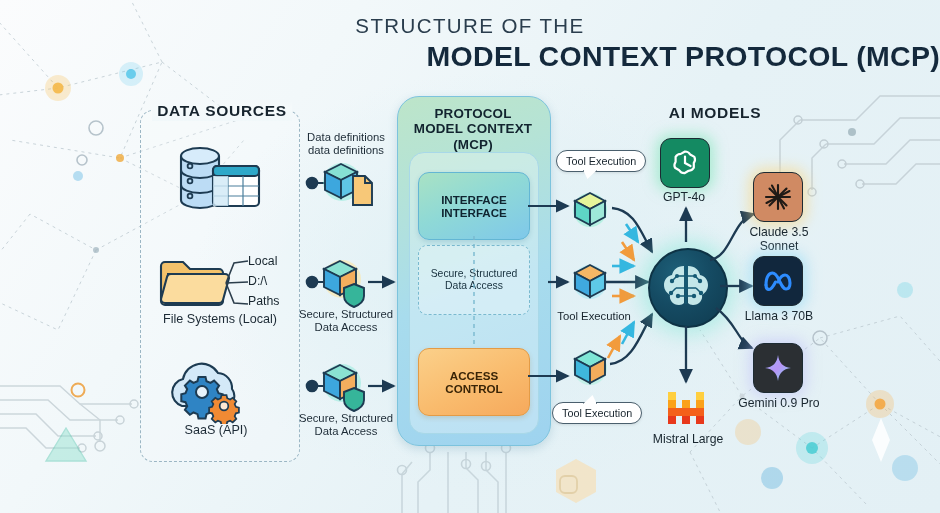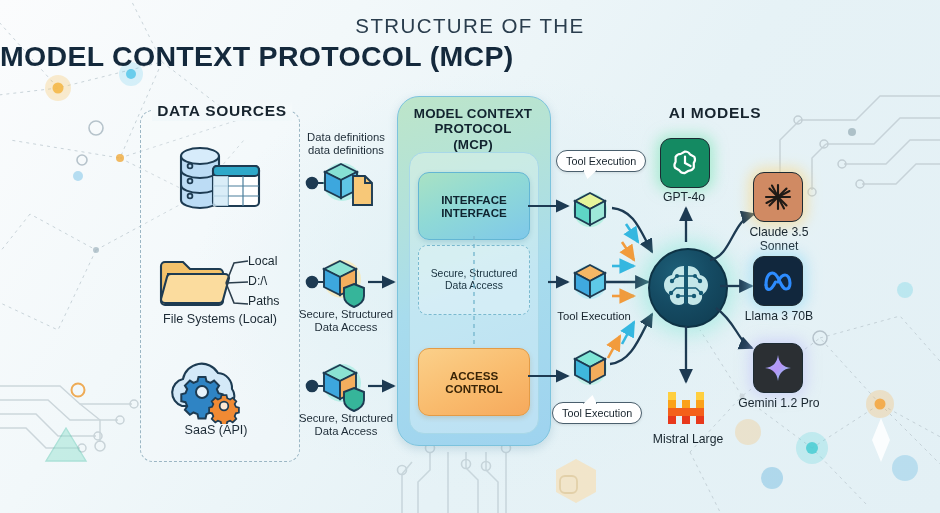--- a/index.html
+++ b/index.html
@@ -12,21 +12,21 @@
     background:
       radial-gradient(ellipse 420px 300px at 52% 55%, #dff0f5 0%, rgba(223,240,245,0) 70%),
       linear-gradient(125deg,#fbfcfd 0%,#f2f8fa 28%,#e6f2f6 60%,#e3f0f5 100%);
   }
   .abs{position:absolute;}
   .bg{position:absolute;inset:0;pointer-events:none;}
 
   
   #t1{left:0;right:0;top:14px;text-align:center;font-size:20.5px;letter-spacing:1.4px;
       color:#2a3d4d;font-weight:400;}
-  #t2{left:0;right:0;top:40px;text-align:left;font-size:28.5px;letter-spacing:.3px;
+  #t2{left:0;right:0;top:40px;text-align:right;font-size:28.5px;letter-spacing:.3px;
       color:#14293c;font-weight:bold;}
 
   .sect-title{font-size:15.5px;font-weight:bold;color:#17242e;letter-spacing:.7px;}
 
   
   #ds-box{left:140px;top:110px;width:158px;height:350px;border:1.6px dashed #9bb6c4;
      border-radius:13px;background:rgba(255,255,255,.18);}
   #ds-title{left:152px;top:101px;width:136px;text-align:center;background:
       linear-gradient(180deg,rgba(247,251,252,0) 0%,#f5fafb 38%,#f1f8fa 100%);padding:1px 2px;}
 
@@ -319,22 +319,22 @@
       </defs>
     <g stroke="#1d3a52" stroke-width="2.2">
       <line x1="0" y1="22" x2="26" y2="22" marker-end="url(#ah2)"></line>
       <line x1="0" y1="126" x2="26" y2="126" marker-end="url(#ah2)"></line>
     </g>
   </svg>
 
   <div class="abs" id="mcp"></div>
   <div class="abs" id="mcp-inner"></div>
   <div class="abs" id="mcp-title">
+    <div>PROTOCOL</div>
     <div>MODEL CONTEXT</div>
-    <div>PROTOCOL</div>
     <div>(MCP)</div>
   </div>
   <div class="abs" id="std-if">
     <span><span>INTERFACE</span><br>
     <span>INTERFACE</span></span>
   </div>
   <div class="abs" id="mid-dash">
     <span><span>Secure, Structured</span><br>
     <span>Data Access</span></span>
   </div>
@@ -514,21 +514,21 @@
           <linearGradient id="gg" x1="0" y1="0" x2="1" y2="1">
         <stop offset="0%" stop-color="#9db4ff"></stop>
             <stop offset="50%" stop-color="#b794f6"></stop>
         <stop offset="100%" stop-color="#7fd6f0"></stop>
           </linearGradient>
         </defs>
       <path d="M16 3 C17 11 21 15 29 16 C21 17 17 21 16 29 C15 21 11 17 3 16 C11 15 15 11 16 3 z" fill="url(#gg)"></path>
     </svg>
   </div>
   <div class="clab" style="left:724px;top:396px;width:110px;">
-    <span>Gemini 1.2 Pro</span>
+    <span>Gemini 0.9 Pro</span>
   </div>
 
   <div class="abs" style="left:662px;top:384px;width:48px;height:48px;">
     <svg width="48" height="48" viewBox="0 0 48 48">
       <g>
         <rect x="6" y="8" width="8" height="8" fill="#ffcf3f"></rect>
           <rect x="34" y="8" width="8" height="8" fill="#ffcf3f"></rect>
         <rect x="6" y="16" width="8" height="8" fill="#fba11a"></rect>
           <rect x="20" y="16" width="8" height="8" fill="#fba11a"></rect>
         <rect x="34" y="16" width="8" height="8" fill="#fba11a"></rect>

